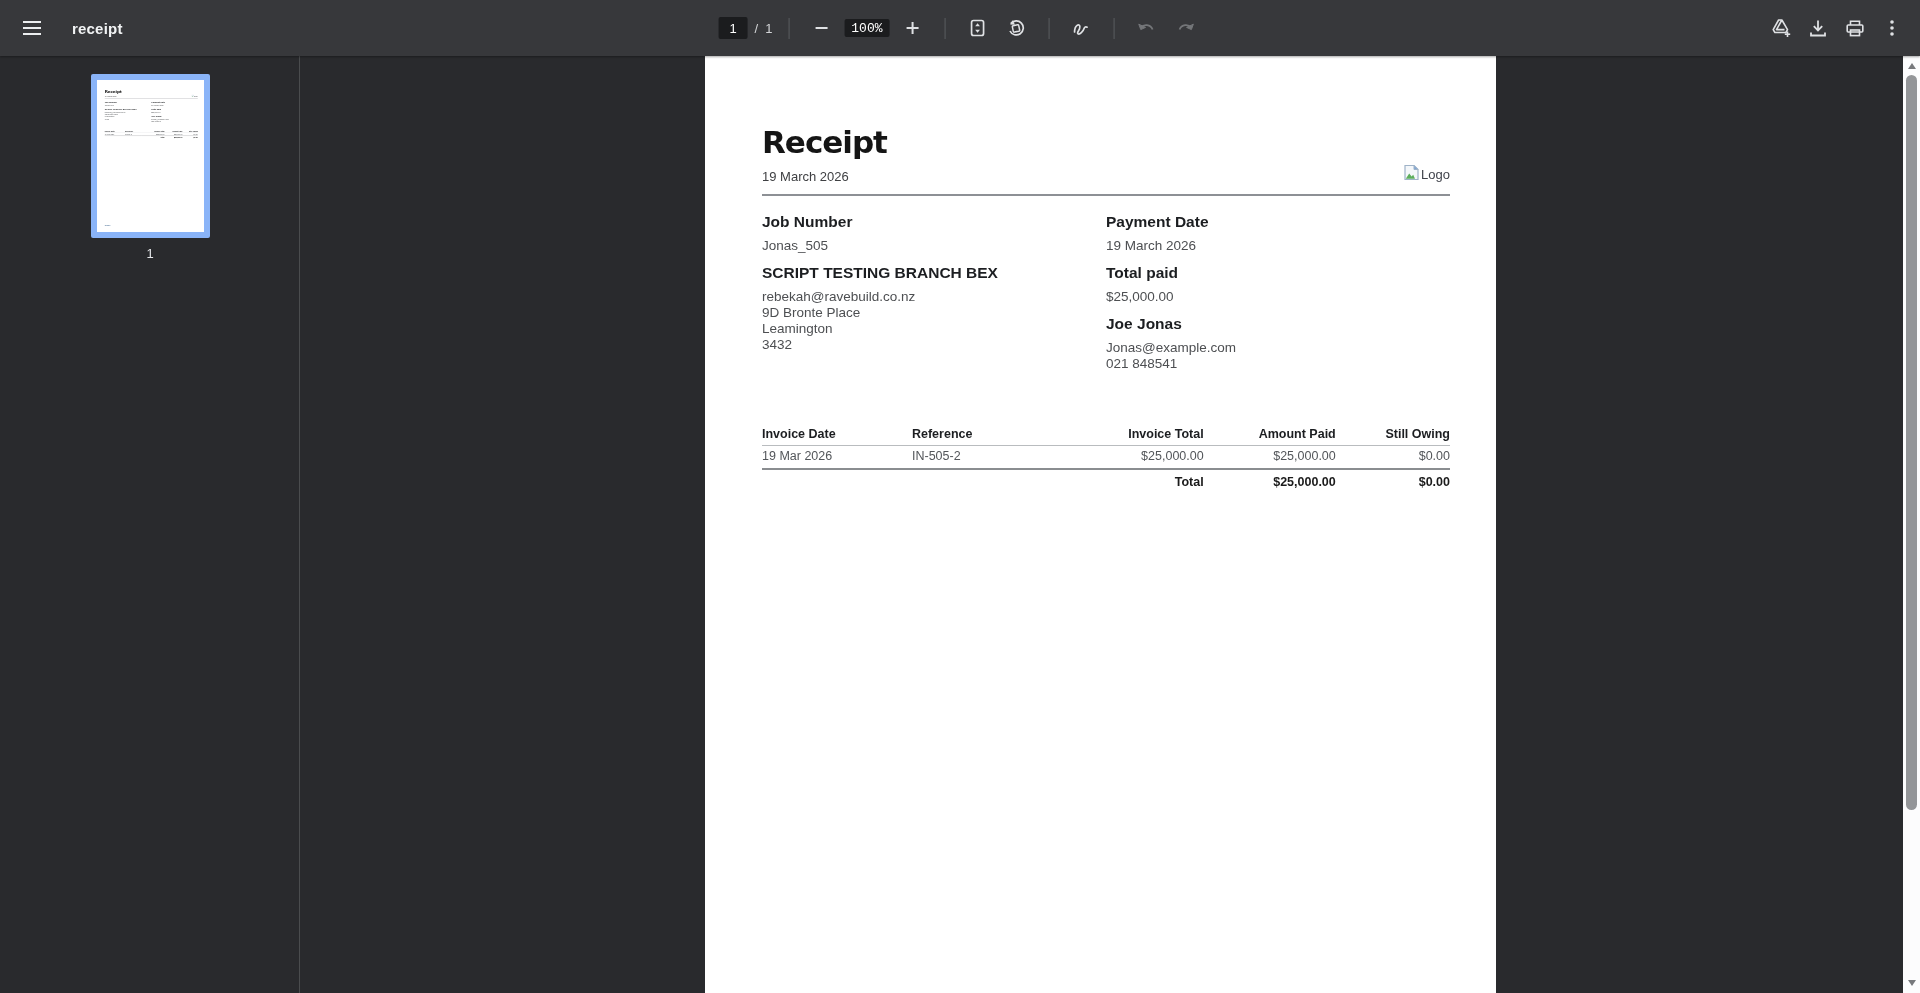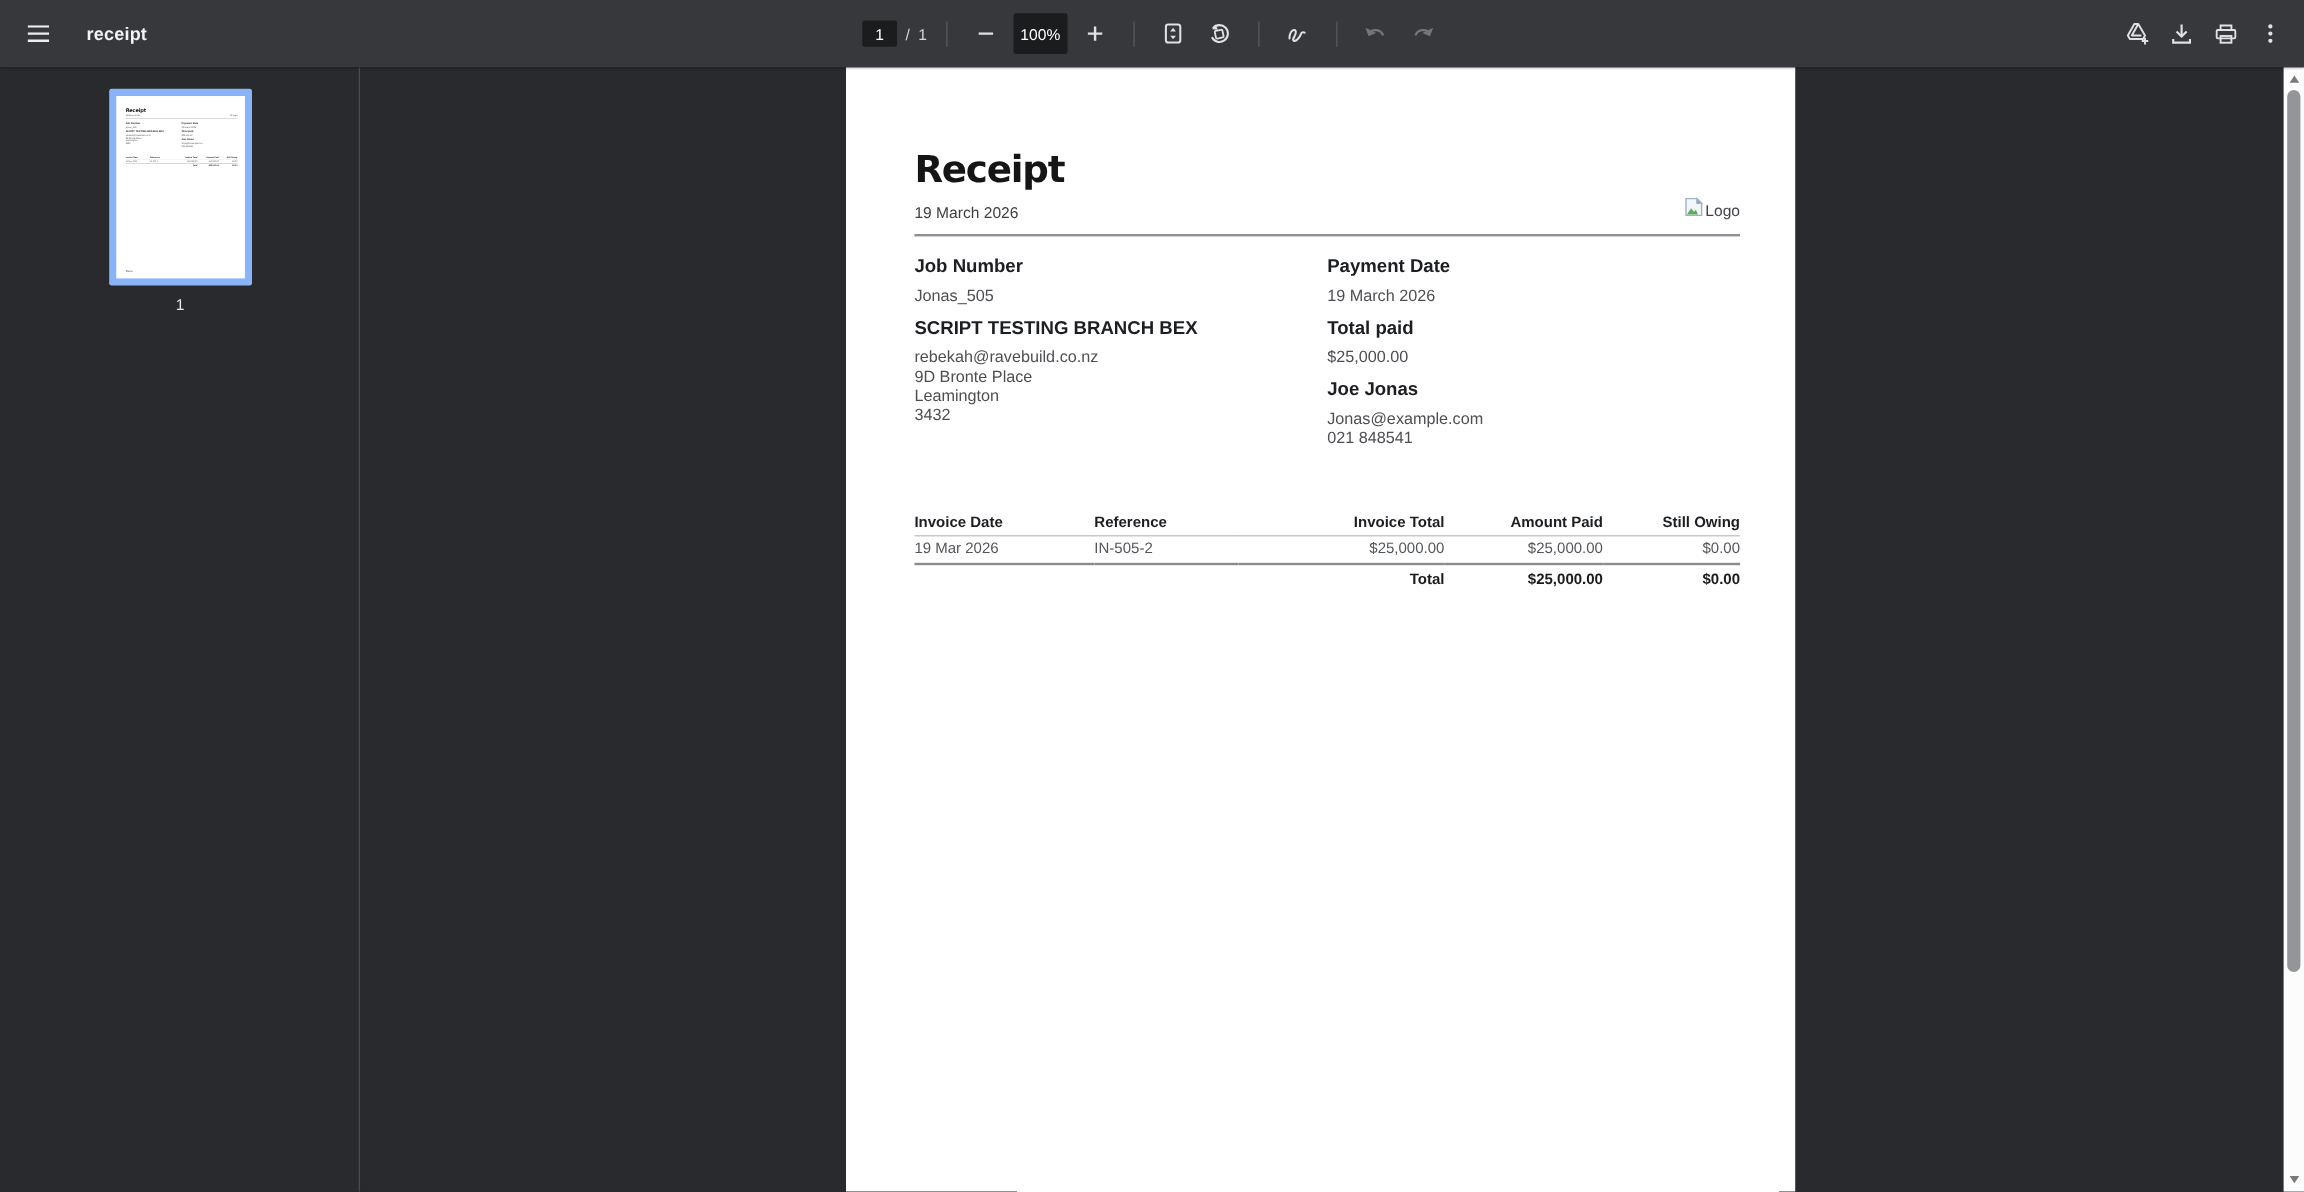--- a/index.html
+++ b/index.html
@@ -14,22 +14,22 @@
   .icon-btn { width:32px; height:32px; display:flex; align-items:center; justify-content:center;
               border:none; background:transparent; cursor:pointer; border-radius:16px; }
   .icon-btn svg { display:block; }
   .tb-title { color:#f1f3f4; font-size:15px; font-weight:700; letter-spacing:.2px; }
   .tb-center { position:absolute; left:50%; top:0; transform:translateX(-50%); height:56px;
                display:flex; align-items:center; gap:7px; }
   .page-input { width:29px; height:22px; background:#1b1c1e; border:none; border-radius:2px;
                 color:#ffffff; font-size:13px; text-align:center; font-family:"Liberation Sans",sans-serif; }
   .tb-text { color:#d3d5d7; font-size:13px; }
   .tb-sep { width:1px; height:21px; background:#5a5d60; margin:0 9px; }
-  .zoom-box { min-width:45px; height:34px; background:#1b1c1e; border-radius:2px; color:#ffffff;
-              font-size:13px; display:flex; align-items:center; justify-content:center; padding:0 5px; }
+  .zoom-box { min-width:45px; height:18px; background:#1b1c1e; border-radius:2px; color:#ffffff;
+              font-size:13px; display:flex; align-items:center; justify-content:center; padding:0 5px;font-family:Liberation Mono, monospace; }
   .tb-right { margin-left:auto; display:flex; align-items:center; gap:5px; padding-right:12px; }
   .dim svg * { stroke:#747679 !important; }
 
   
   .sidebar { position:absolute; top:56px; left:0; width:300px; height:937px;
              background:#292a2d; border-right:1px solid #4a4c4e; }
   .thumb-outer { position:absolute; left:91px; top:18px; width:119px; height:164px;
                  background:#8ab4f8; border-radius:2px; cursor:pointer; }
   .thumb-page { position:absolute; left:6px; top:6px; width:107px; height:152px;
                 background:#ffffff; overflow:hidden; }

